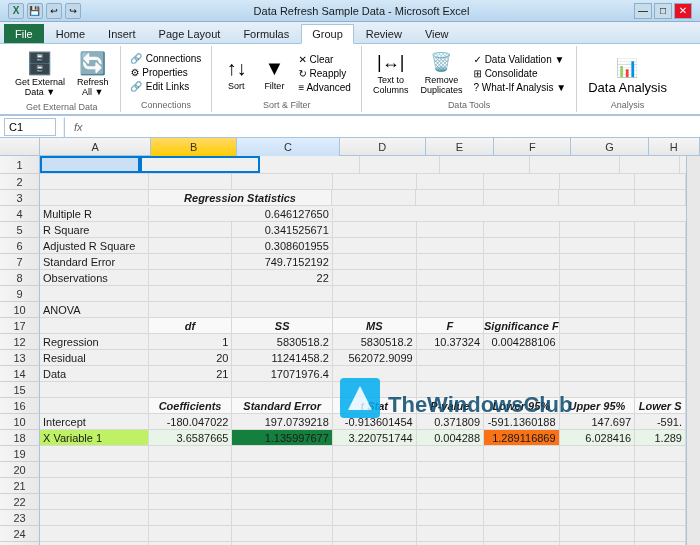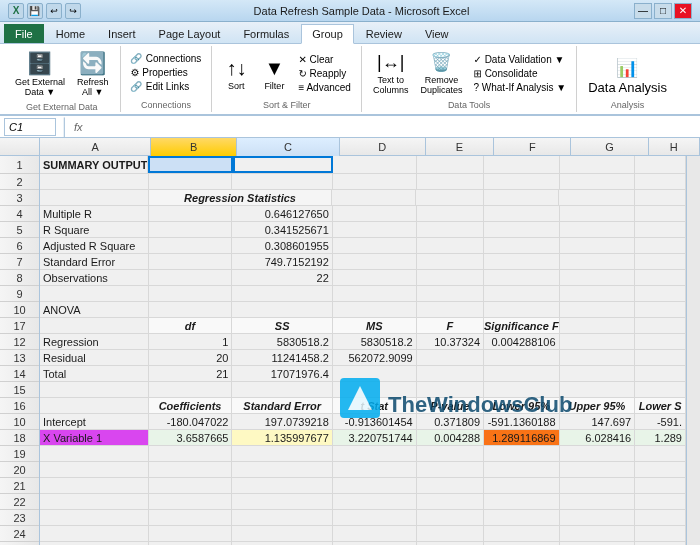--- a/index.html
+++ b/index.html
@@ -101,21 +101,20 @@
       border-bottom: 1px solid #aac4dc;
       padding: 0 4px;
       gap: 4px;
     }
     .cell-ref {
       width: 52px;
       border: 1px solid #aac4dc;
       padding: 7px 4px;
       font-size: 11px;
       height: 18px;
-      font-style: italic;
     }
     .formula-divider { color: #aac4dc; font-size: 16px; }
     .fx-label { color: #666; font-size: 11px; font-style: italic; }
     .formula-input { flex: 1; border: none; font-size: 11px; outline: none; }
     .col-headers {
       display: flex;
       background: linear-gradient(to bottom, #f5f5f5, #e8e8e8);
       border-bottom: 1px solid #aac4dc;
       height: 18px;
     }
@@ -333,21 +332,20 @@
       <div class="row-header" style="height:16px;">21</div>
       <div class="row-header" style="height:16px;">22</div>
       <div class="row-header" style="height:16px;">23</div>
       <div class="row-header" style="height:16px;">24</div>
       <div class="row-header" style="height:16px;">25</div>
     </div>
 
     <div class="grid">
 
       <div class="grid-row" style="height:18px;">
-        <div class="grid-cell" style="width:130px;font-weight:bold;">SUMMARY OUTPUT</div>
         <div class="grid-cell selected" style="width:100px;"></div>
         <div class="grid-cell" style="width:120px;border:2px solid #0078d7;"></div>
         <div class="grid-cell" style="width:100px;"></div>
         <div class="grid-cell" style="width:80px;"></div>
         <div class="grid-cell" style="width:90px;"></div>
         <div class="grid-cell" style="width:90px;"></div>
         <div class="grid-cell" style="width:60px;"></div>
       </div>
 
       <div class="grid-row" style="height:16px;">
@@ -364,21 +362,21 @@
       <div class="grid-row" style="height:16px;">
         <div class="grid-cell" style="width:130px;"></div>
         <div class="grid-cell header-cell" style="width:220px;font-style:italic;background:#f5f5f5;">Regression Statistics</div>
         <div class="grid-cell" style="width:100px;"></div>
         <div class="grid-cell" style="width:80px;"></div>
         <div class="grid-cell" style="width:90px;"></div>
         <div class="grid-cell" style="width:90px;"></div>
         <div class="grid-cell" style="width:60px;"></div>
       </div>
 
-      <div class="grid-row" style="height:16px;">
+      <div class="grid-row" style="height:16px;align-items:center;">
         <div class="grid-cell" style="width:130px;">Multiple R</div>
         <div class="grid-cell" style="width:100px;"></div>
         <div class="grid-cell value" style="width:120px;">0.646127650</div>
         <div class="grid-cell" style="width:100px;"></div>
         <div class="grid-cell" style="width:80px;"></div>
         <div class="grid-cell" style="width:90px;"></div>
         <div class="grid-cell" style="width:90px;"></div>
         <div class="grid-cell" style="width:60px;"></div>
       </div>
 
@@ -475,21 +473,21 @@
         <div class="grid-cell value" style="width:100px;">20</div>
         <div class="grid-cell value" style="width:120px;">11241458.2</div>
         <div class="grid-cell value" style="width:100px;">562072.9099</div>
         <div class="grid-cell" style="width:80px;"></div>
         <div class="grid-cell" style="width:90px;"></div>
         <div class="grid-cell" style="width:90px;"></div>
         <div class="grid-cell" style="width:60px;"></div>
       </div>
 
       <div class="grid-row" style="height:16px;">
-        <div class="grid-cell" style="width:130px;">Total</div>
+        <div class="grid-cell" style="width:130px;">Data</div>
         <div class="grid-cell value" style="width:100px;">21</div>
         <div class="grid-cell value" style="width:120px;">17071976.4</div>
         <div class="grid-cell" style="width:100px;"></div>
         <div class="grid-cell" style="width:80px;"></div>
         <div class="grid-cell" style="width:90px;"></div>
         <div class="grid-cell" style="width:90px;"></div>
         <div class="grid-cell" style="width:60px;"></div>
       </div>
 
       <div class="grid-row" style="height:16px;">
@@ -519,23 +517,23 @@
         <div class="grid-cell value" style="width:100px;">-180.047022</div>
         <div class="grid-cell value" style="width:120px;">197.0739218</div>
         <div class="grid-cell value" style="width:100px;">-0.913601454</div>
         <div class="grid-cell value" style="width:80px;">0.371809</div>
         <div class="grid-cell value" style="width:90px;">-591.1360188</div>
         <div class="grid-cell value" style="width:90px;">147.697</div>
         <div class="grid-cell value" style="width:60px;">-591.</div>
       </div>
 
       <div class="grid-row" style="height:16px;background:#e8f4e8;">
-        <div class="grid-cell" style="width:130px;background:#d946ef;">X Variable 1</div>
+        <div class="grid-cell" style="width:130px;background:#bef264;">X Variable 1</div>
         <div class="grid-cell value" style="width:100px;background:#e8f4e8;">3.6587665</div>
-        <div class="grid-cell value" style="width:120px;background:#fef9c3;">1.135997677</div>
+        <div class="grid-cell value" style="width:120px;background:#15803d;">1.135997677</div>
         <div class="grid-cell value" style="width:100px;background:#e8f4e8;">3.220751744</div>
         <div class="grid-cell value" style="width:80px;background:#e8f4e8;">0.004288</div>
         <div class="grid-cell value" style="width:90px;background:#f97316;">1.289116869</div>
         <div class="grid-cell value" style="width:90px;background:#e8f4e8;">6.028416</div>
         <div class="grid-cell value" style="width:60px;background:#e8f4e8;">1.289</div>
       </div>
 
       <div class="grid-row" style="height:16px;">
         <div class="grid-cell" style="width:130px;"></div>
           <div class="grid-cell" style="width:100px;"></div>

